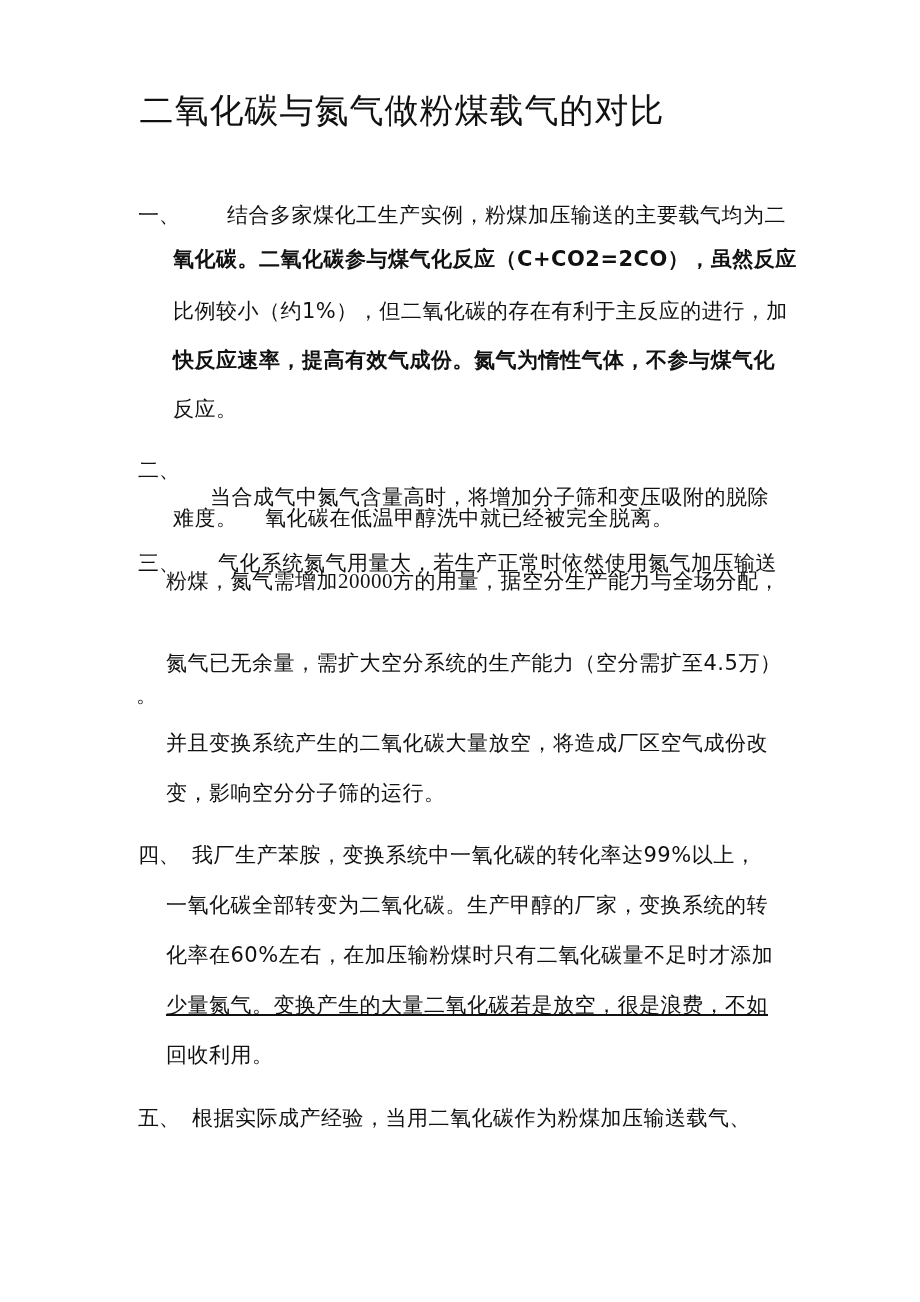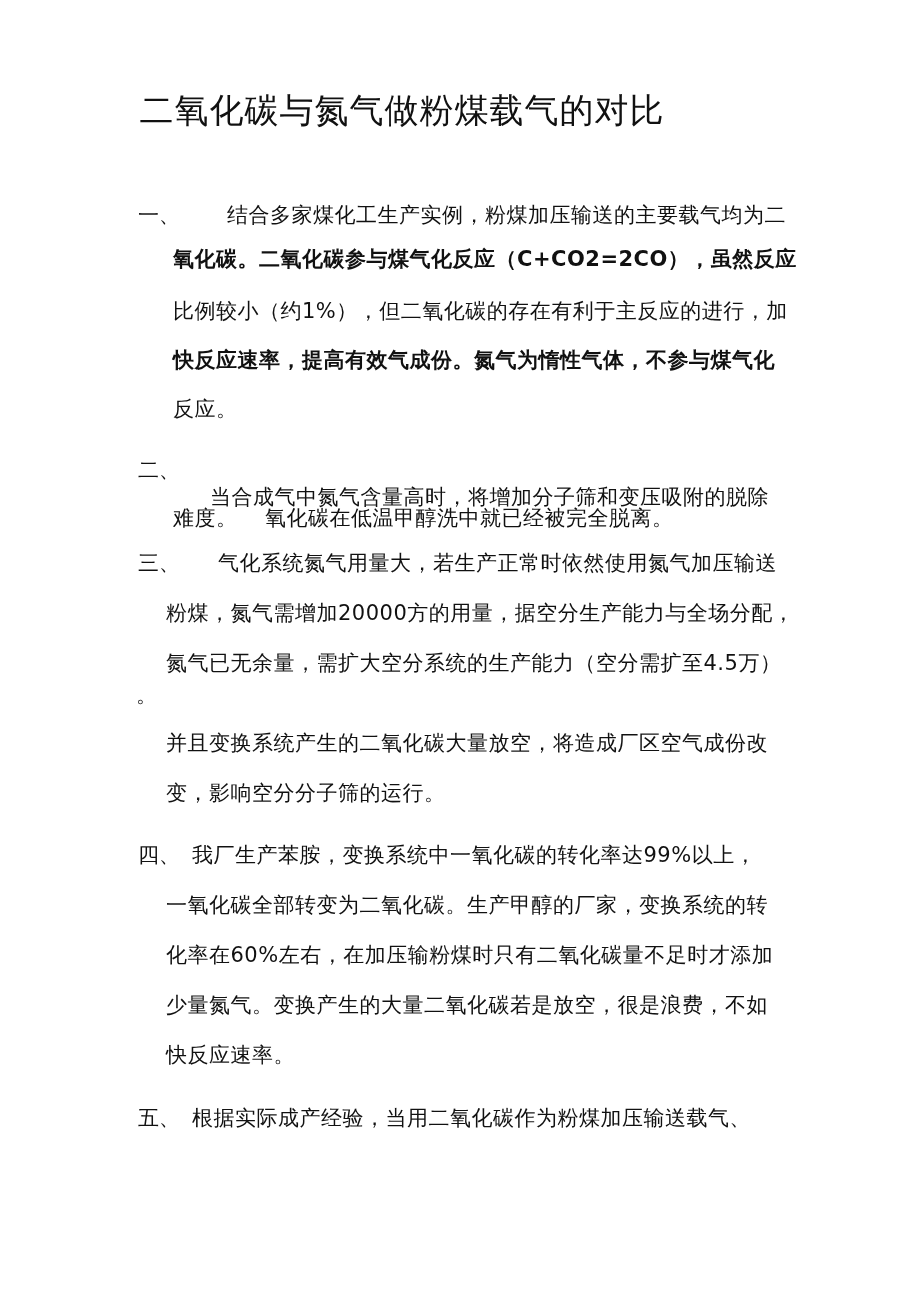--- a/index.html
+++ b/index.html
@@ -28,33 +28,33 @@
   <div>
     <span class="num" style="left:138px; top:455px;">二、</span>
     <span class="line" style="left:210px; top:455px;margin-top:27px;">当合成气中氮气含量高时，将增加分子筛和变压吸附的脱除</span>
     <span class="line" style="left:173px; top:503px;">难度。</span>
     <span class="line" style="left:265px; top:503px;">氧化碳在低温甲醇洗中就已经被完全脱离。</span>
   </div>
 
   <div>
     <span class="num" style="left:138px; top:548px;">三、</span>
     <span class="line" style="left:218px; top:548px;">气化系统氮气用量大，若生产正常时依然使用氮气加压输送</span>
-    <span class="line" style="left:166px; top:598px;">粉煤，氮气需增加20000方的用量，据空分生产能力与全场分配，</span>
+    <span class="line" style="left:166px; top:566px;font-family:Liberation Serif, serif;">粉煤，氮气需增加20000方的用量，据空分生产能力与全场分配，</span>
     <span class="line" style="left:166px; top:648px;">氮气已无余量，需扩大空分系统的生产能力（空分需扩至4.5万）</span>
     <span class="line" style="left:136px; top:680px;">。</span>
     <span class="line" style="left:166px; top:728px;text-align:center;">并且变换系统产生的二氧化碳大量放空，将造成厂区空气成份改</span>
     <span class="line" style="left:166px; top:778px;">变，影响空分分子筛的运行。</span>
   </div>
 
   <div>
     <span class="num" style="left:138px; top:840px;">四、</span>
     <span class="line" style="left:192px; top:840px;">我厂生产苯胺，变换系统中一氧化碳的转化率达99%以上，</span>
     <span class="line" style="left:166px; top:890px;">一氧化碳全部转变为二氧化碳。生产甲醇的厂家，变换系统的转</span>
     <span class="line" style="left:166px; top:940px;">化率在60%左右，在加压输粉煤时只有二氧化碳量不足时才添加</span>
-    <span class="line" style="left:166px; top:990px;">少量氮气。变换产生的大量二氧化碳若是放空，很是浪费，不如</span>
-    <span class="line" style="left:166px; top:1040px;">快反应速率。</span>
+    <span class="line" style="left:166px; top:990px;text-decoration:underline;">少量氮气。变换产生的大量二氧化碳若是放空，很是浪费，不如</span>
+    <span class="line" style="left:166px; top:1040px;">回收利用。</span>
   </div>
 
   <div>
     <span class="num" style="left:138px; top:1103px;">五、</span>
     <span class="line" style="left:192px; top:1103px;">根据实际成产经验，当用二氧化碳作为粉煤加压输送载气、</span>
   </div>
 </div>
 
 </body></html>

